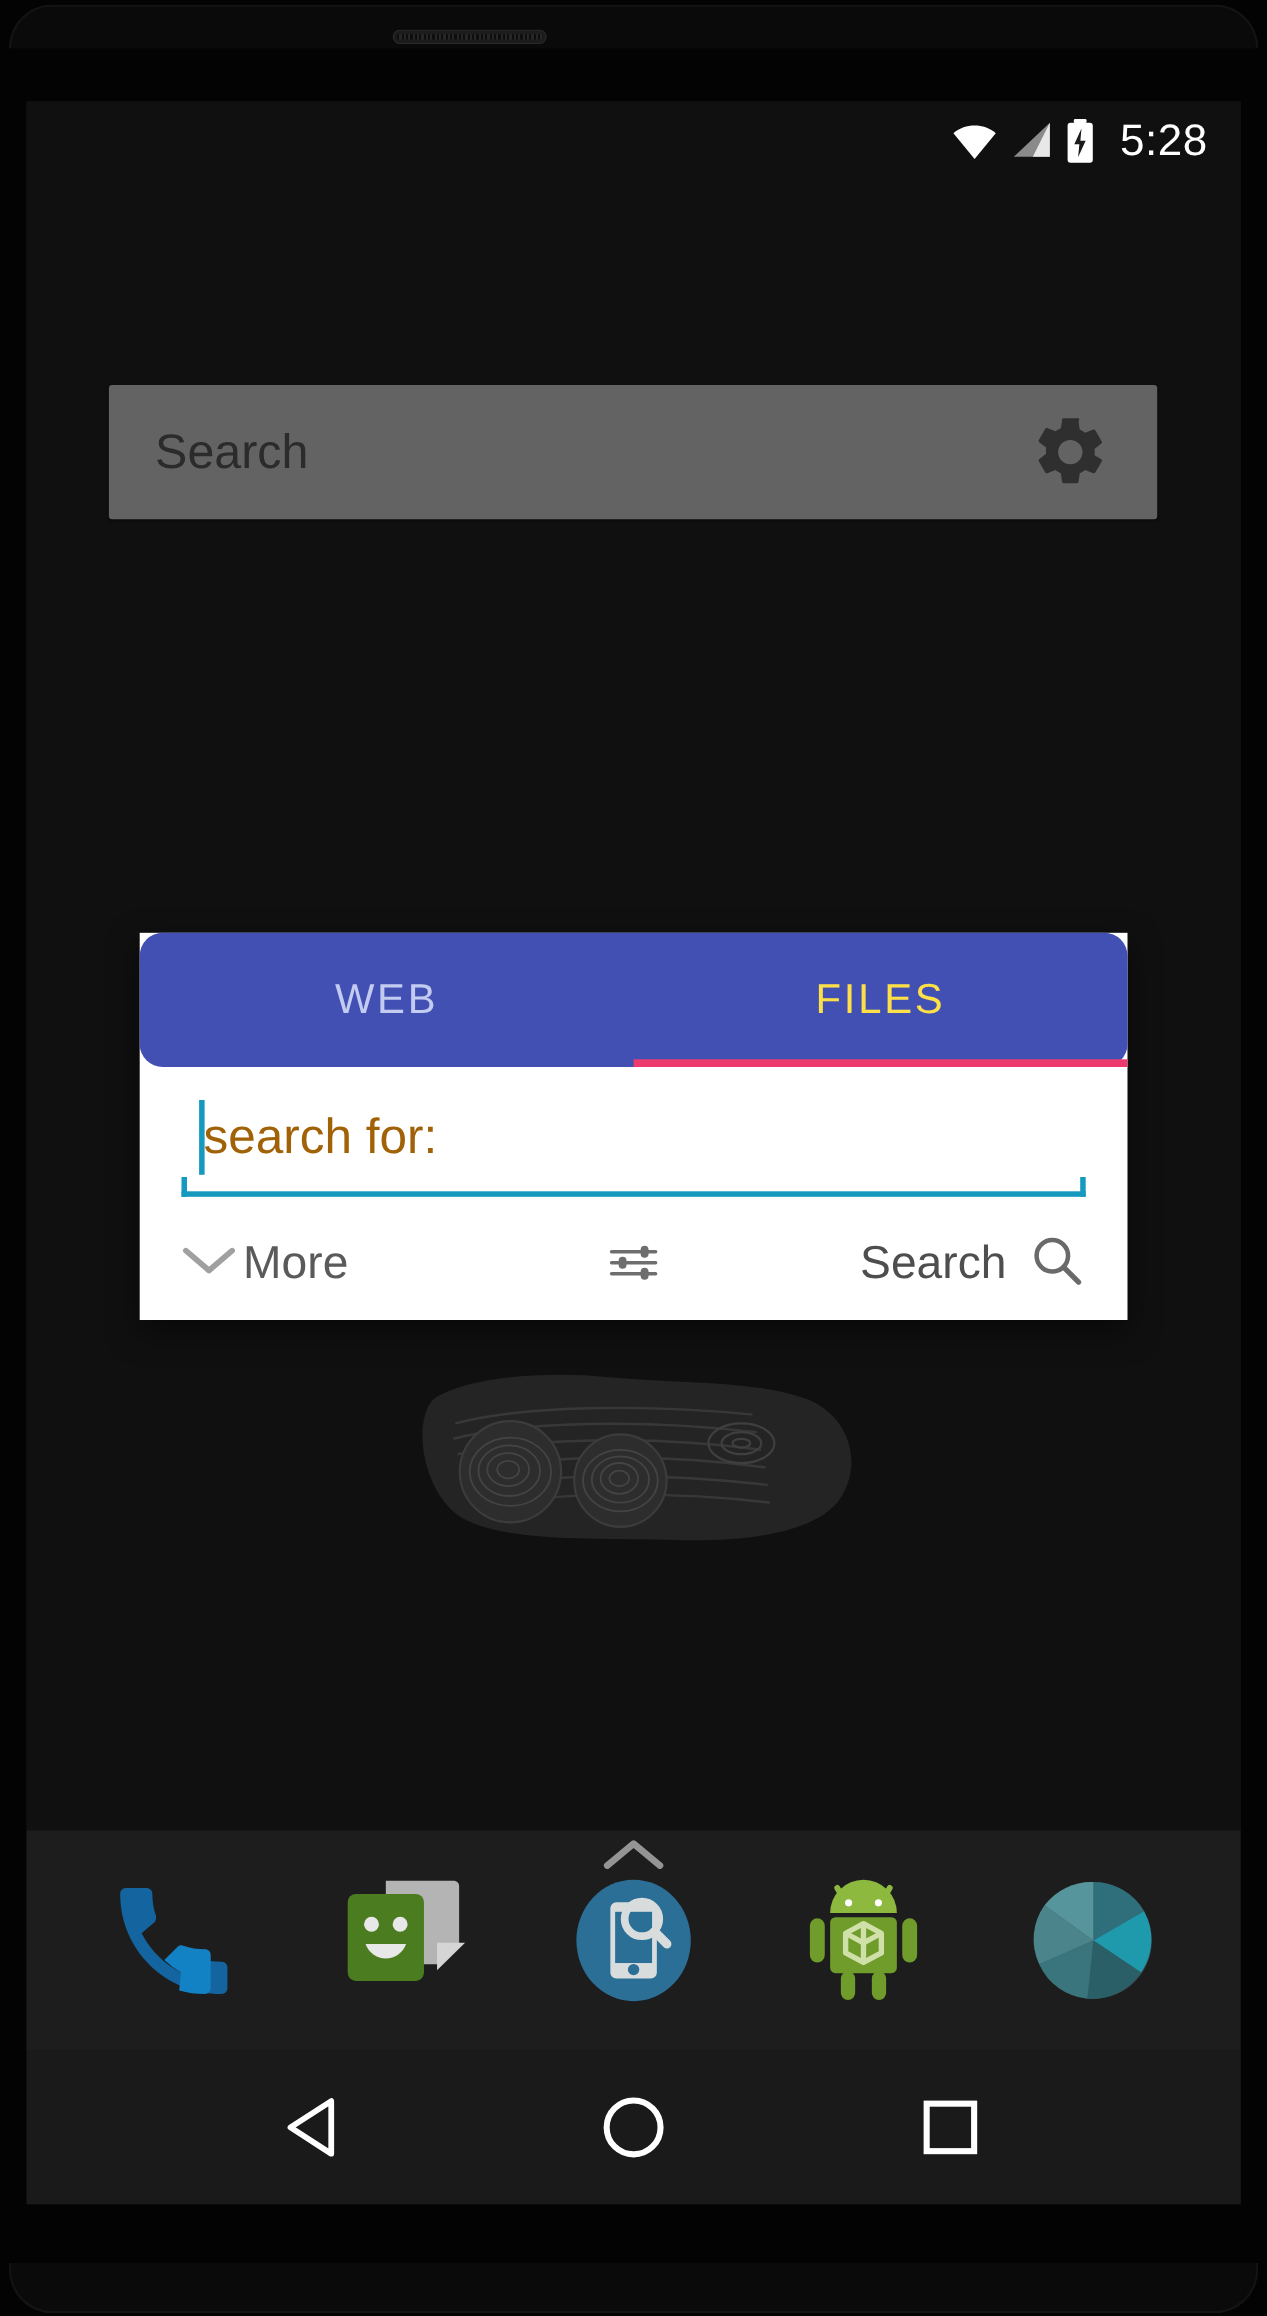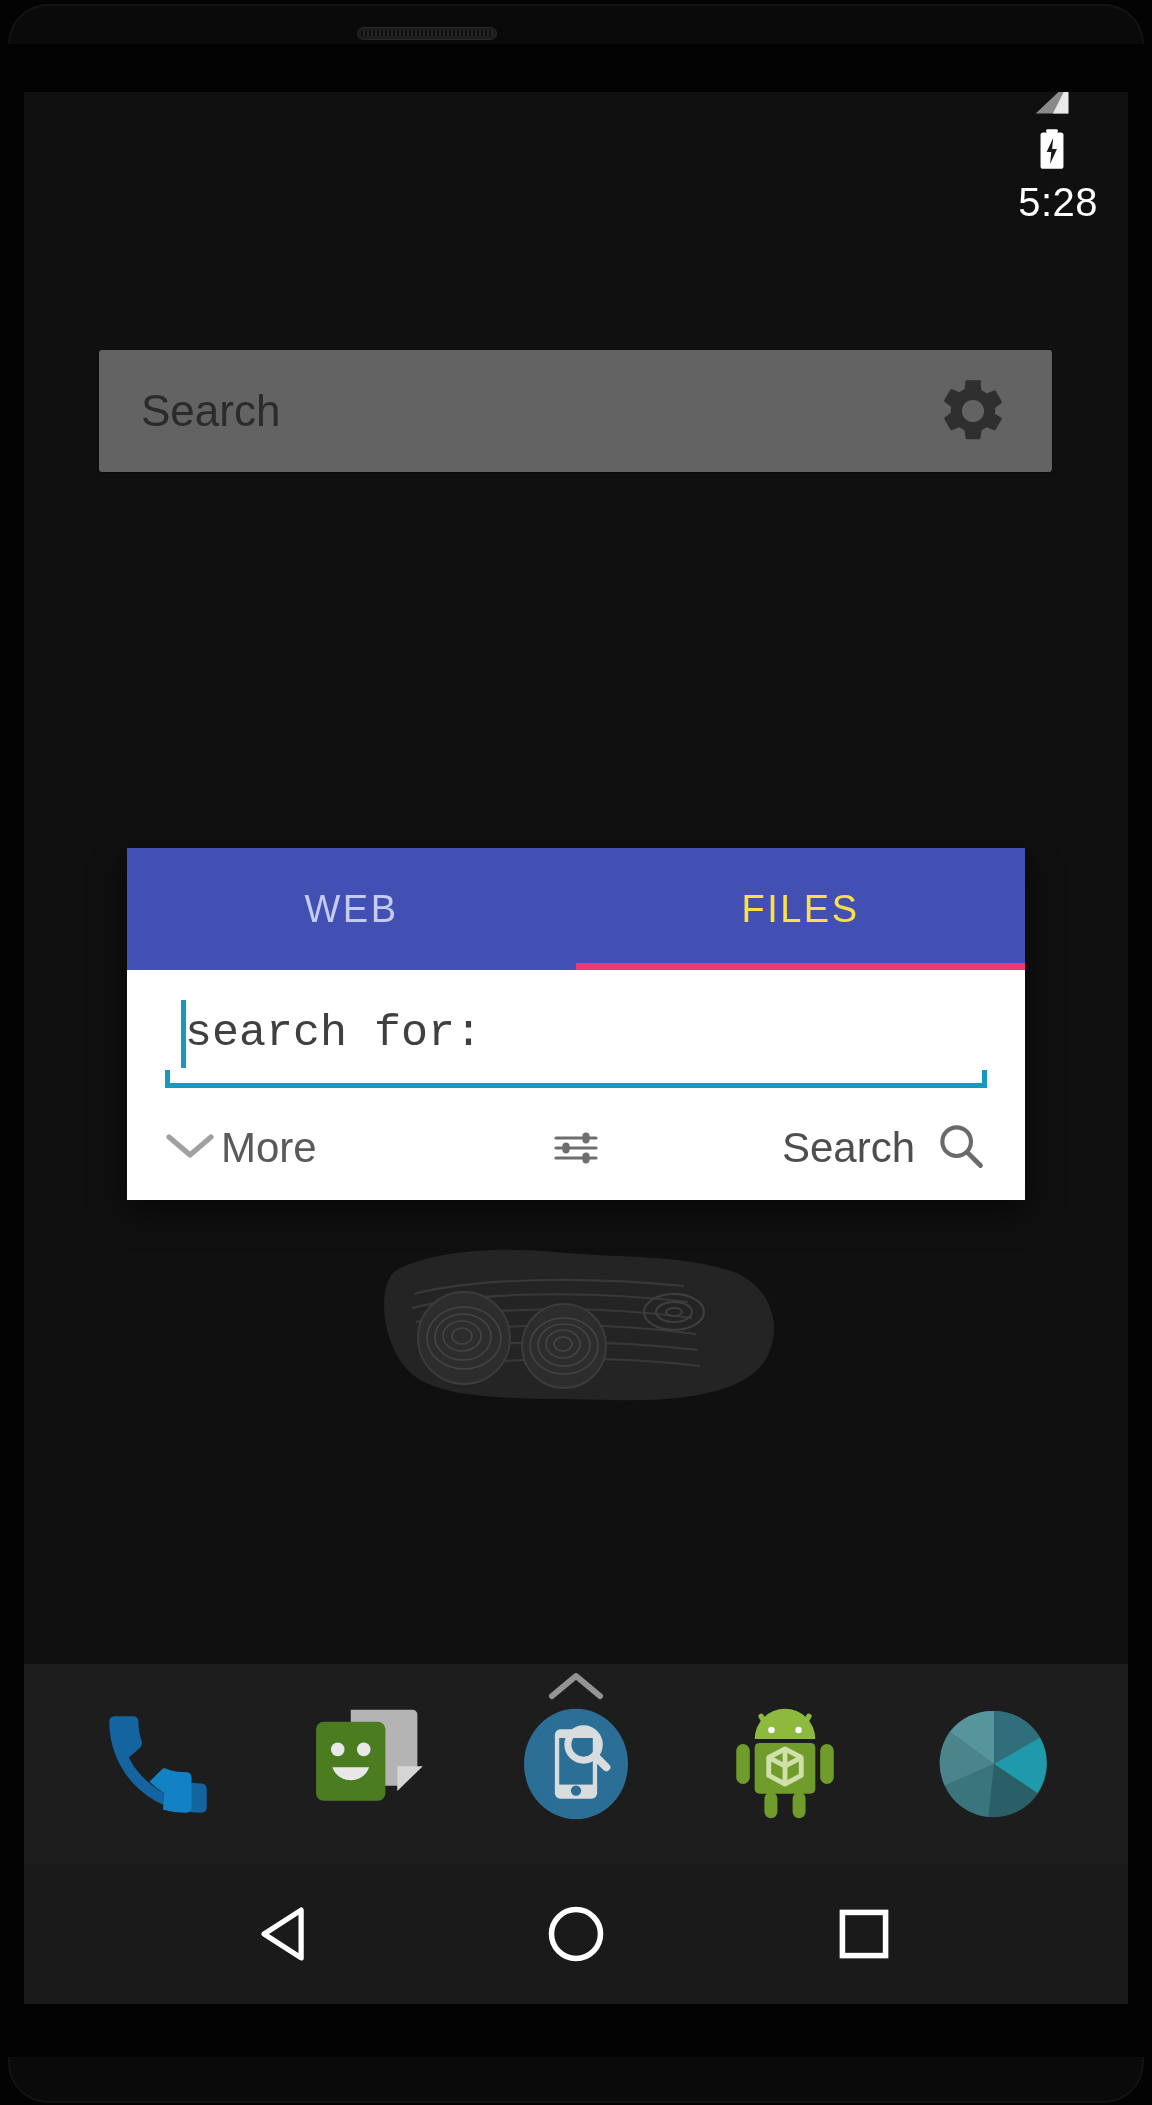--- a/index.html
+++ b/index.html
@@ -97,21 +97,20 @@
     align-items: center;
     justify-content: flex-end;
     padding-right: 30px;
     box-sizing: border-box;
     background: transparent;
   }
   .status-icons {
     display: flex;
     align-items: center;
     gap: 10px;
-    flex-direction: column;
   }
   .status-time {
     color: #ffffff;
     font-size: 40px;
     letter-spacing: 0.5px;
     margin-left: 12px;
     font-family: "Liberation Sans", sans-serif;
   }
 
   
@@ -145,20 +144,21 @@
     left: 103px; top: 756px;
     width: 898px;
     background: #ffffff;
     box-shadow: 0 10px 28px rgba(0,0,0,0.55);
   }
   .dialog-tabs {
     height: 122px;
     background: #4250b4;
     display: flex;
     position: relative;
+    border-radius: 21px;
   }
   .tab {
     flex: 1;
     display: flex;
     align-items: center;
     justify-content: center;
     font-size: 38px;
     letter-spacing: 2.5px;
     font-family: "Liberation Sans", sans-serif;
     cursor: pointer;
@@ -189,24 +189,24 @@
   }
   .field-caret {
     position: absolute;
     left: 16px;
     top: 30px;
     width: 5px;
     height: 68px;
     background: #1699bf;
   }
   .field-placeholder {
-    color: #404040;
+    color: #a16207;
     font-size: 45px;
     margin-left: 20px;
-    font-family: Liberation Mono, monospace;
+    font-family: Liberation Sans, sans-serif;
   }
   .field-underline {
     position: absolute;
     left: 0; right: 0;
     bottom: 8px;
     height: 5px;
     background: #1699bf;
   }
   .field-underline::before,
   .field-underline::after {

